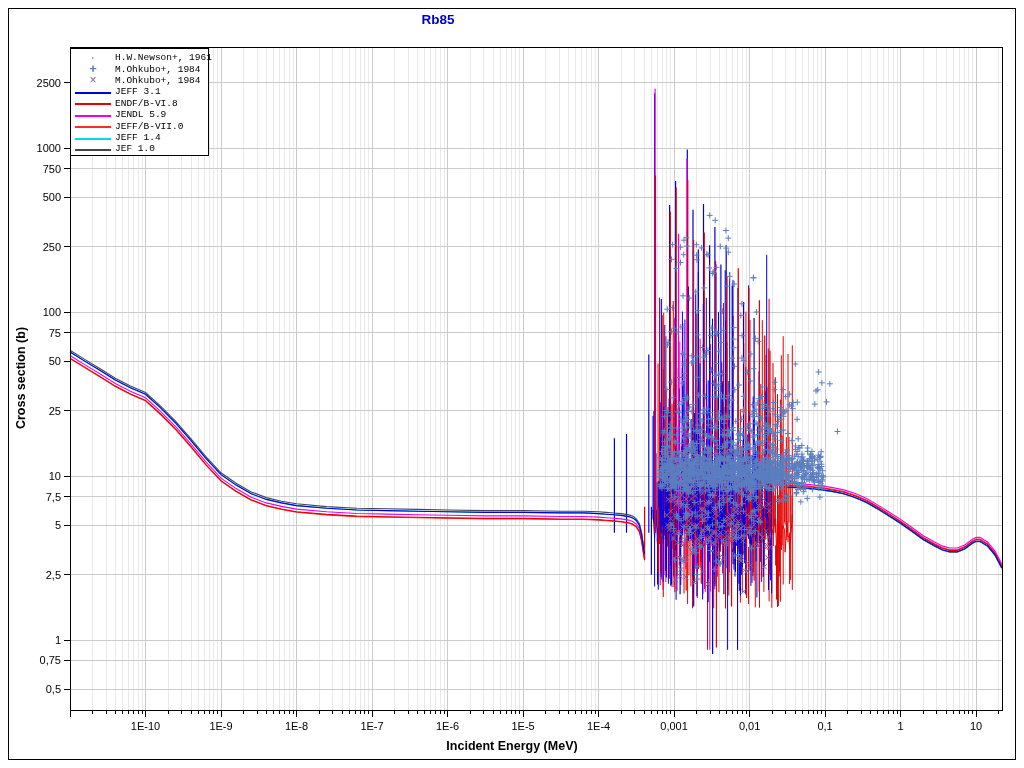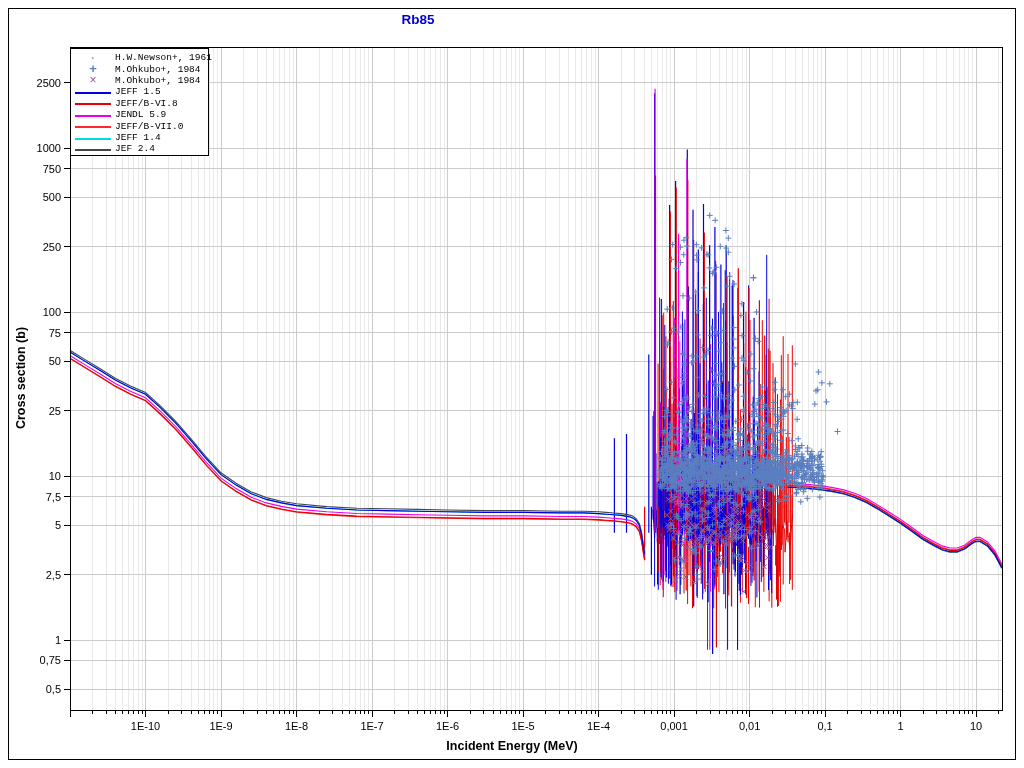--- a/index.html
+++ b/index.html
@@ -1,19 +1,19 @@
 <!DOCTYPE html>
 <html><head>
 <meta charset="utf-8">
 <style>
   html,body{margin:0;padding:0;background:#fff;width:1024px;height:768px;overflow:hidden;
             font-family:"Liberation Sans",sans-serif;}
   .abs{position:absolute;}
   #outer-frame{left:8px;top:8px;width:1006px;height:750px;border:1px solid #000;z-index:1;}
-  #chart-title{left:0;top:12px;width:836px;text-align:center;font-size:13.5px;font-weight:bold;z-index:3;}
+  #chart-title{left:0;top:12px;width:836px;text-align:center;font-size:13.5px;font-weight:bold;z-index:3;padding-left:20px;}
   #plot{left:0;top:0;width:1024px;height:768px;z-index:2;}
   #x-axis-label{left:0;top:739px;width:1024px;text-align:center;font-size:12.5px;font-weight:bold;color:#000;z-index:3;}
   #y-axis-label{left:21px;top:378px;transform:translate(-50%,-50%) rotate(-90deg);white-space:nowrap;
                 font-size:12.5px;font-weight:bold;color:#000;z-index:3;}
   #legend{left:70px;top:48px;width:139px;height:108px;background:#fff;border:1px solid #000;
           box-sizing:border-box;padding-top:3px;z-index:5;}
   .lrow{display:flex;align-items:center;height:11.4px;}
   .lmk{flex:0 0 44px;width:44px;text-align:center;font-size:11px;line-height:10px;}
   .lg-plus{font-size:13px;font-weight:bold;}
   .lg-cross{font-size:12px;}
@@ -357,38 +357,38 @@
       <div class="lrow">
         <span class="lmk lg-plus" style="color: rgb(91, 127, 192);">+</span>
         <span class="llb">M.Ohkubo+, 1984</span>
       </div>
       <div class="lrow">
         <span class="lmk lg-cross" style="color: rgb(142, 90, 158);">×</span>
         <span class="llb">M.Ohkubo+, 1984</span>
       </div>
       <div class="lrow">
         <span class="lmk"><span class="lline" style="border-top-color: rgb(0, 0, 224);"></span></span>
-        <span class="llb">JEFF 1.5</span>
+        <span class="llb">JEFF 3.1</span>
       </div>
       <div class="lrow">
         <span class="lmk"><span class="lline" style="border-top-color: rgb(230, 0, 0);"></span></span>
-        <span class="llb">JEFF/B-VI.8</span>
+        <span class="llb">ENDF/B-VI.8</span>
       </div>
       <div class="lrow">
         <span class="lmk"><span class="lline" style="border-top-color: rgb(238, 0, 238);"></span></span>
         <span class="llb">JENDL 5.9</span>
       </div>
       <div class="lrow">
         <span class="lmk"><span class="lline" style="border-top-color: rgb(255, 42, 42);"></span></span>
         <span class="llb">JEFF/B-VII.0</span>
       </div>
       <div class="lrow">
         <span class="lmk"><span class="lline" style="border-top-color: rgb(0, 220, 220);"></span></span>
         <span class="llb">JEFF 1.4</span>
       </div>
       <div class="lrow">
         <span class="lmk"><span class="lline" style="border-top-color: rgb(69, 69, 78);"></span></span>
-        <span class="llb">JEF 2.4</span>
+        <span class="llb">JEF 1.0</span>
       </div>
     </div>
 </div>
 <div id="x-axis-label" class="abs">Incident Energy (MeV)</div>
 <div id="y-axis-label" class="abs">Cross section (b)</div>
 
 </body></html>

